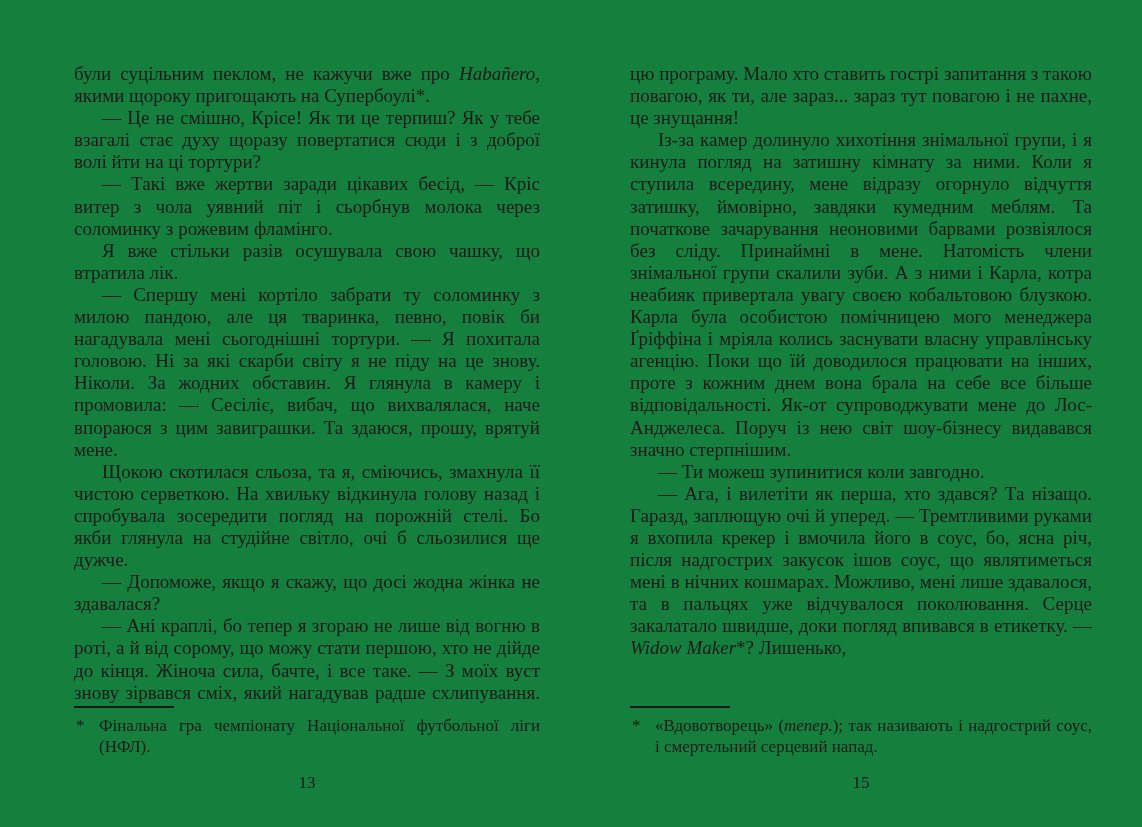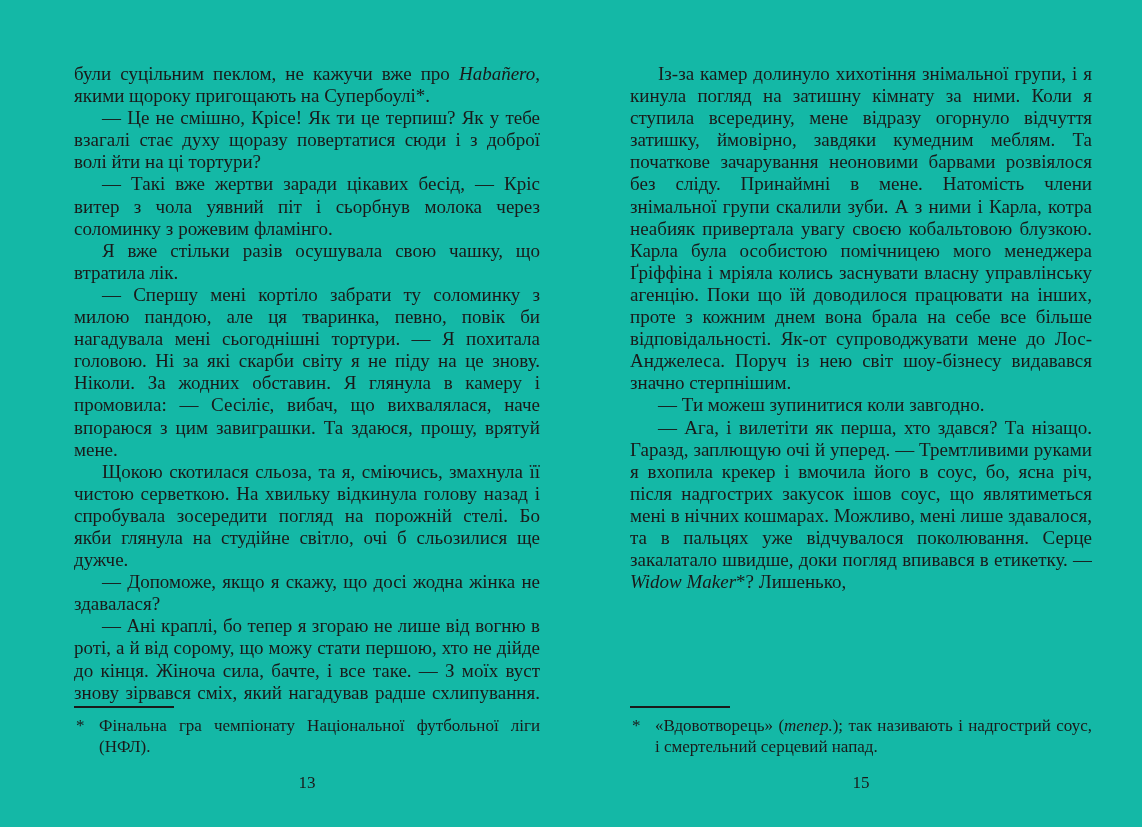--- a/index.html
+++ b/index.html
@@ -4,21 +4,21 @@
 <style>
   html, body {
     margin: 0;
     padding: 0;
     background: #ffffff;
   }
   #canvas {
     position: relative;
     width: 1142px;
     height: 827px;
-    background: #14b8a6;
+    background: #15803d;
     overflow: hidden;
     font-family: "Liberation Serif", serif;
     color: #1a1a1a;
   }
   .page-body {
     position: absolute;
     top: 63px;
     font-size: 19px;
     line-height: 22.1px;
     text-align: justify;
@@ -72,20 +72,21 @@
       <p class="para indent"><span>— Це не смішно, Крісе! Як ти це терпиш? Як у тебе взагалі стає духу щоразу повертатися сюди і з доброї волі йти на ці тортури?</span></p>
       <p class="para indent"><span>— Такі вже жертви заради цікавих бесід, — Кріс витер з чола уявний піт і сьорбнув молока через соломинку з рожевим фламінго.</span></p>
       <p class="para indent"><span>Я вже стільки разів осушувала свою чашку, що втратила лік.</span></p>
       <p class="para indent"><span>— Спершу мені кортіло забрати ту соломинку з милою пандою, але ця тваринка, певно, повік би нагадувала мені сьогоднішні тортури. — Я похитала головою. Ні за які скарби світу я не піду на це знову. Ніколи. За жодних обставин. Я глянула в камеру і промовила: — Сесіліє, вибач, що вихвалялася, наче впораюся з цим завиграшки. Та здаюся, прошу, врятуй мене.</span></p>
       <p class="para indent"><span>Щокою скотилася сльоза, та я, сміючись, змахнула її чистою серветкою. На хвильку відкинула голову назад і спробувала зосередити погляд на порожній стелі. Бо якби глянула на студійне світло, очі б сльозилися ще дужче.</span></p>
       <p class="para indent"><span>— Допоможе, якщо я скажу, що досі жодна жінка не здавалася?</span></p>
       <p class="para indent"><span>— Ані краплі, бо тепер я згораю не лише від вогню в роті, а й від сорому, що можу стати першою, хто не дійде до кінця. Жіноча сила, бачте, і все таке. — З моїх вуст знову зірвався сміх, який нагадував радше схлипування. — Знаєш, Крісе, я завжди обожнювала</span></p>
     </div>
 
   <div class="page-body right">
+      <p class="para"><span>цю програму. Мало хто ставить гострі запитання з такою повагою, як ти, але зараз... зараз тут повагою і не пахне, це знущання!</span></p>
       <p class="para indent"><span>Із-за камер долинуло хихотіння знімальної групи, і я кинула погляд на затишну кімнату за ними. Коли я ступила всередину, мене відразу огорнуло відчуття затишку, ймовірно, завдяки кумедним меблям. Та початкове зачарування неоновими барвами розвіялося без сліду. Принаймні в мене. Натомість члени знімальної групи скалили зуби. А з ними і Карла, котра неабияк привертала увагу своєю кобальтовою блузкою. Карла була особистою помічницею мого менеджера Ґріффіна і мріяла колись заснувати власну управлінську агенцію. Поки що їй доводилося працювати на інших, проте з кожним днем вона брала на себе все більше відповідальності. Як-от супроводжувати мене до Лос-Анджелеса. Поруч із нею світ шоу-бізнесу видавався значно стерпнішим.</span></p>
       <p class="para indent"><span>— Ти можеш зупинитися коли завгодно.</span></p>
       <p class="para indent"><span>— Ага, і вилетіти як перша, хто здався? Та нізащо. Гаразд, заплющую очі й уперед. — Тремтливими руками я вхопила крекер і вмочила його в соус, бо, ясна річ, після надгострих закусок ішов соус, що являтиметься мені в нічних кошмарах. Можливо, мені лише здавалося, та в пальцях уже відчувалося поколювання. Серце закалатало швидше, доки погляд впивався в етикетку. — </span><span class="it">Widow Maker</span><span>*? Лишенько,</span></p>
     </div>
 
   <div class="footnote left">
     <div class="fn-rule"></div>
     <div class="fn-text">
       <span class="fn-marker">*</span>
       <span><span>Фінальна гра чемпіонату Національної футбольної ліги (НФЛ).</span></span>

